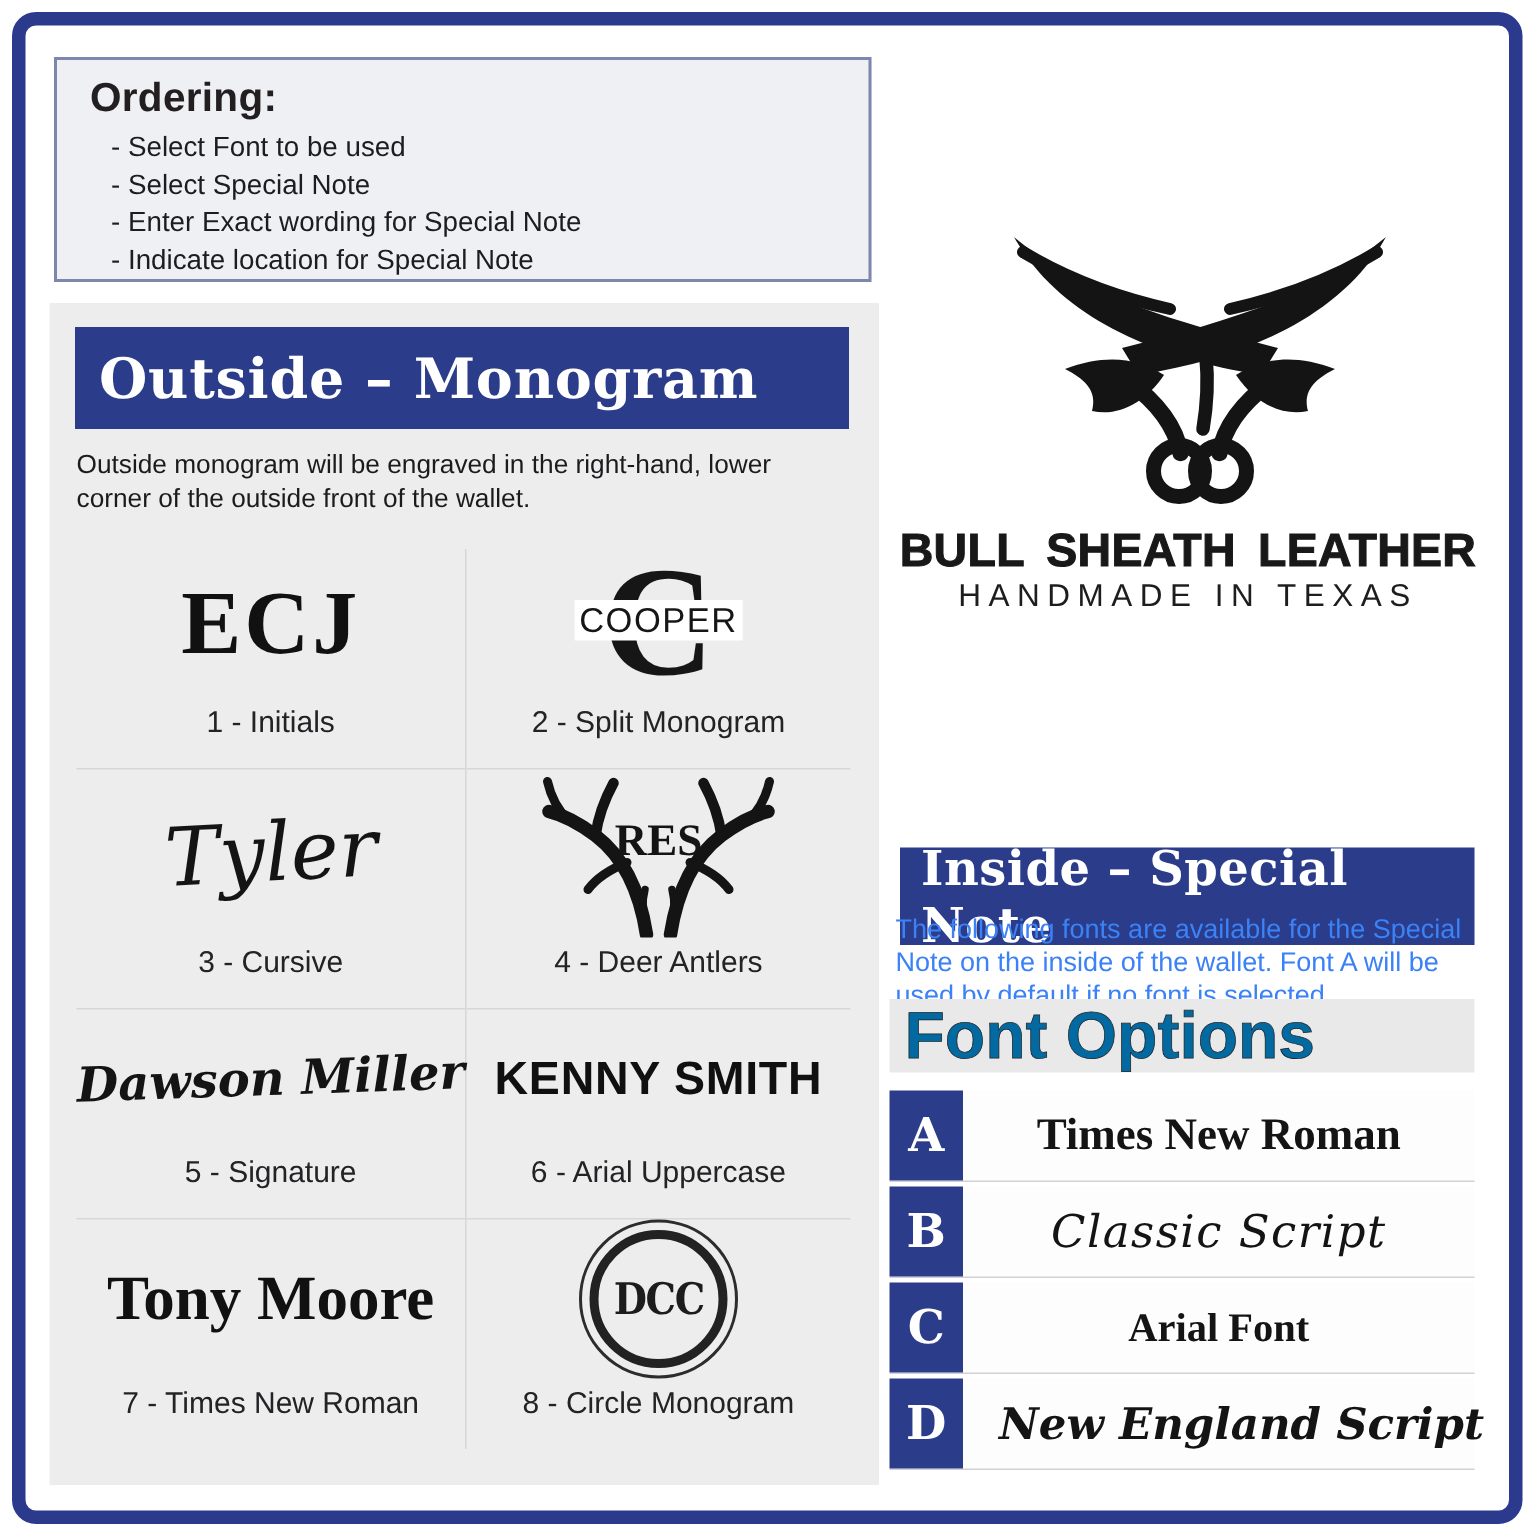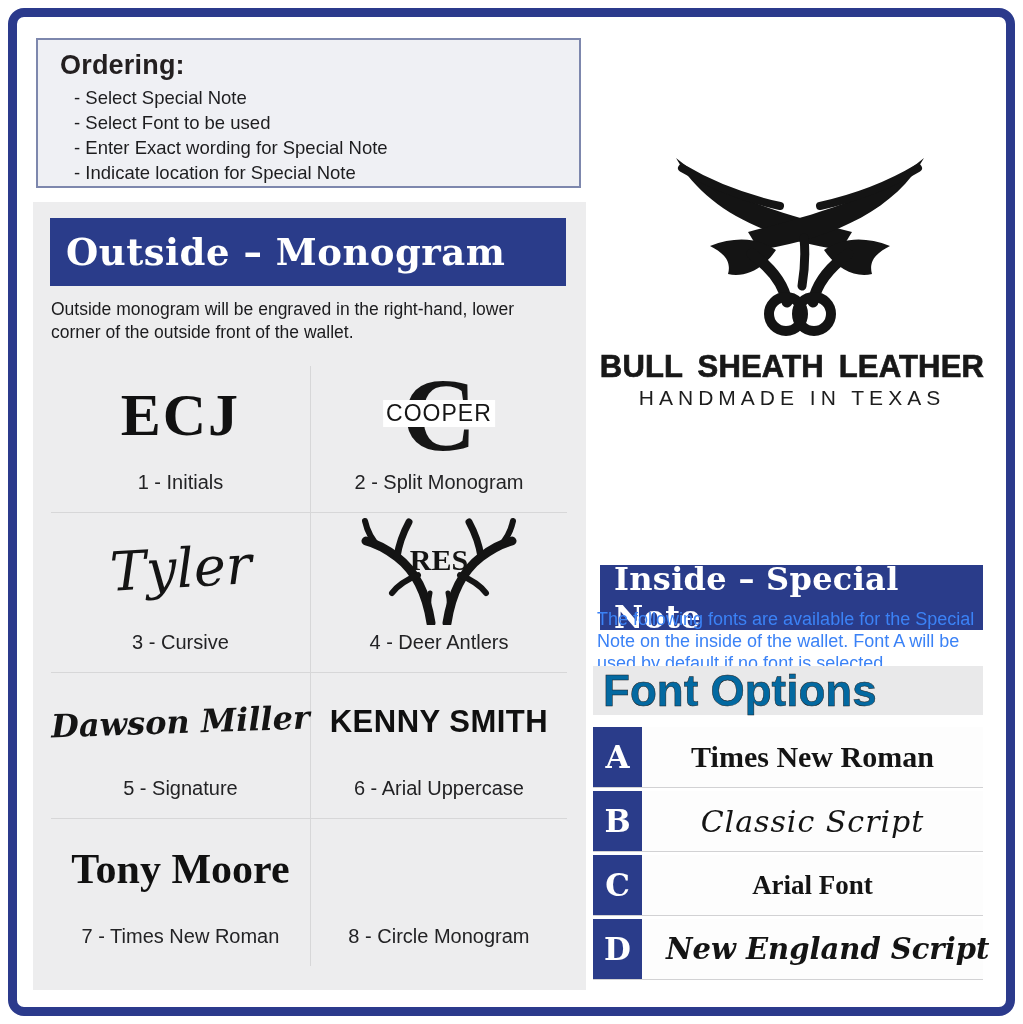--- a/index.html
+++ b/index.html
@@ -121,22 +121,22 @@
   .fv-arial{font-family:Liberation Serif, serif;font-weight:bold;font-size:27px;}
   .fv-newengland{font-family:"DejaVu Serif", serif;font-style:italic;font-weight:bold;font-size:29px;white-space:nowrap;margin-left:24px;}
 </style>
 </head>
 <body>
 
 <div class="frame"></div>
 
 <div class="ordering-box">
   <div class="ordering-title">Ordering:</div>
+  <div class="ordering-step" style="padding-left:14px;">- Select Font to be used</div>
   <div class="ordering-step" style="padding-left:14px;">- Select Special Note</div>
-  <div class="ordering-step" style="padding-left:14px;">- Select Font to be used</div>
   <div class="ordering-step" style="padding-left:14px;">- Enter Exact wording for Special Note</div>
   <div class="ordering-step" style="padding-left:14px;">- Indicate location for Special Note</div>
 </div>
 
 <div class="left-panel">
   <div class="banner outside-banner">Outside – Monogram</div>
   <div class="outside-desc">Outside monogram will be engraved in the right-hand, lower corner of the outside front of the wallet.</div>
 
   <div class="mono-grid">
 
@@ -206,20 +206,27 @@
     </div>
 
     <div class="mono-cell">
       <div class="mono-sample">
           <span class="s-times">Tony Moore</span>
         </div>
       <div class="mono-label">7 - Times New Roman</div>
     </div>
 
     <div class="mono-cell">
+      <div class="mono-sample">
+        <div class="circle-outer">
+          <div class="circle-inner">
+              <span>DCC</span>
+            </div>
+        </div>
+      </div>
       <div class="mono-label">8 - Circle Monogram</div>
     </div>
 
   </div>
 </div>
 
 <div class="bull-logo">
   <svg width="296" height="198" viewBox="0 0 296 198" fill="none">
 
     <path d="M24,12 C70,50 122,66 200,86 L189,104 C112,92 52,62 24,12 Z" fill="#141414"></path>

